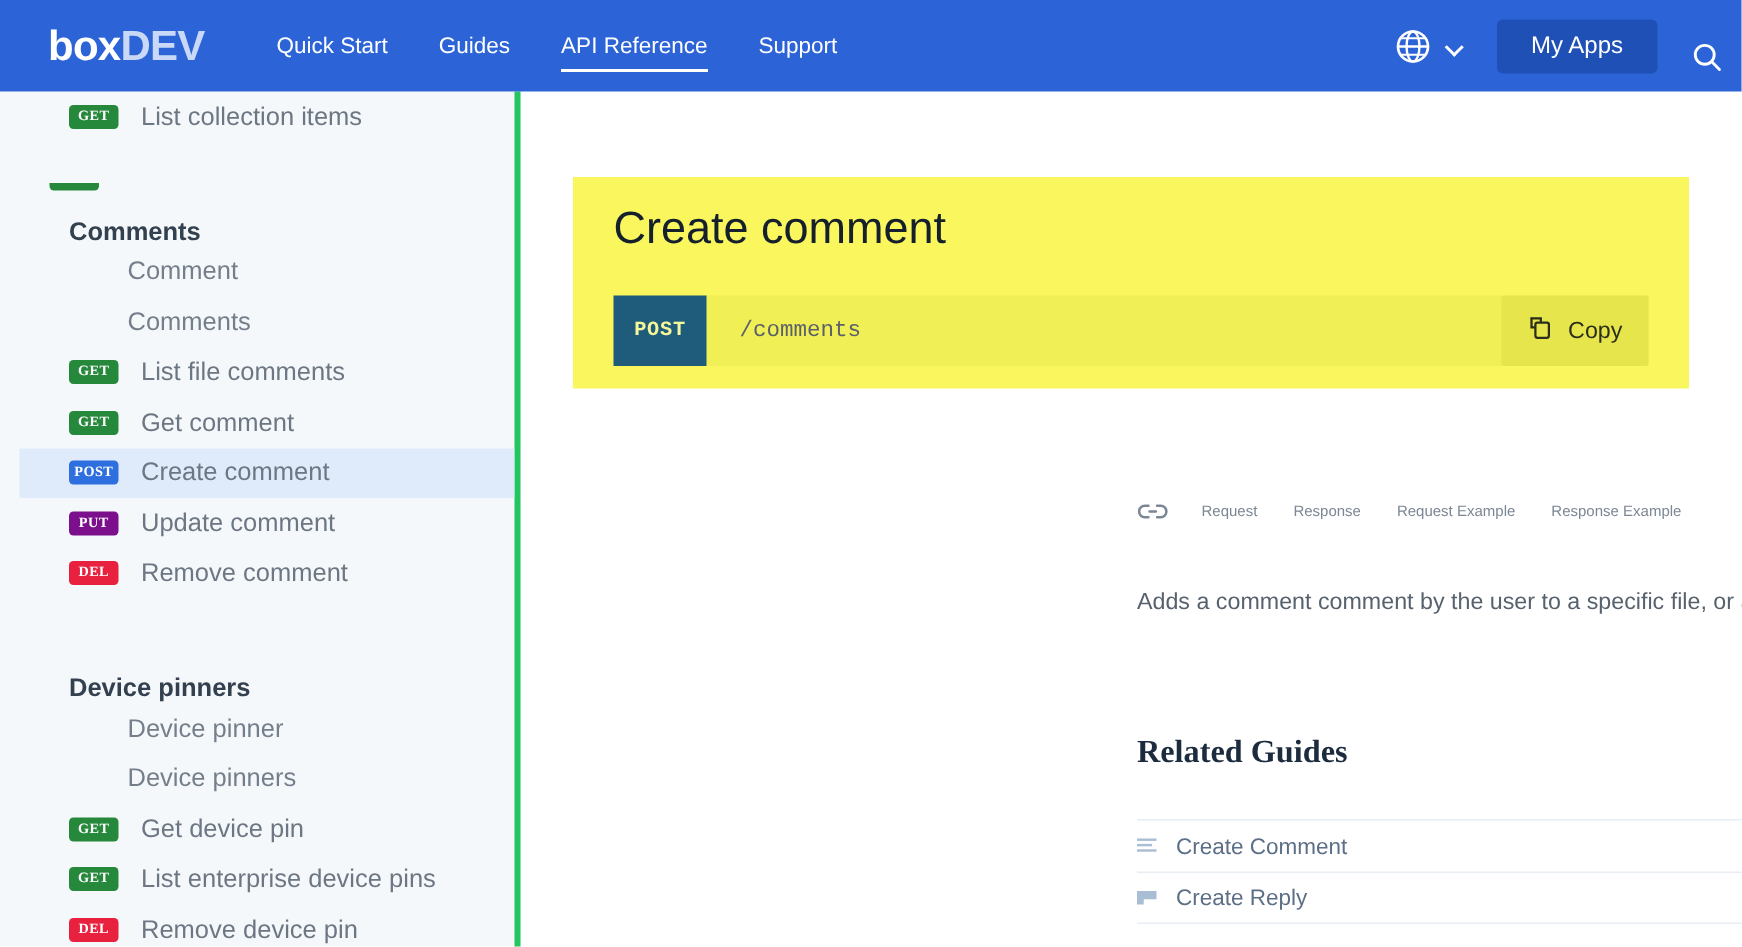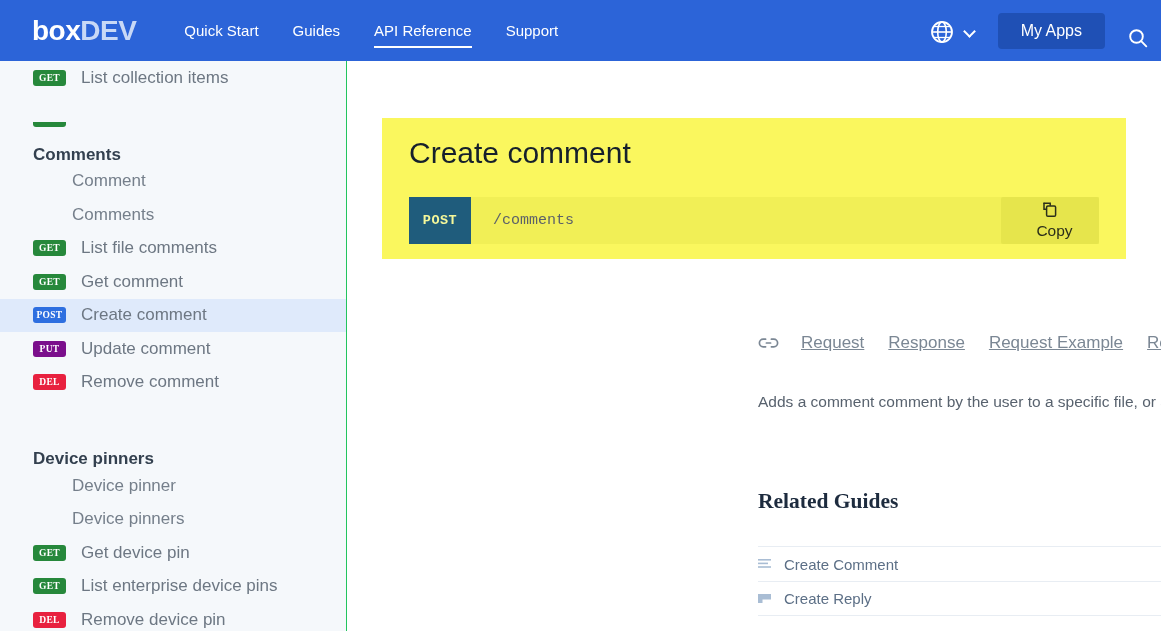--- a/index.html
+++ b/index.html
@@ -79,22 +79,23 @@
     cursor: pointer;
     display: flex; align-items: center;
   }
 
   
   #sidebar {
     position: absolute;
     top: 61px; left: 0;
     width: 347px; height: 570px;
     background: #f5f8fb;
-    border-right: 1px solid #22c55e;
+    border-right: 4px solid #22c55e;
     overflow: hidden;
+    padding-left: 13px;
   }
   .side-item {
     display: flex; align-items: center;
     height: 33.5px;
     padding-left: 33px;
     cursor: pointer;
     white-space: nowrap;
   }
   .side-item.selected { background: #dfeafb; }
   .side-label {
@@ -181,40 +182,38 @@
   #copy-btn {
     margin-left: auto;
     height: 47px;
     width: 98px;
     background: rgba(190,196,40,0.22);
     display: flex; align-items: center; justify-content: center;
     cursor: pointer;
     border: none;
     border-radius: 2px;
     font-family: "Liberation Sans", sans-serif;
-    flex-direction: column;
   }
   #copy-btn .copy-label {
     font-size: 15.5px;
     color: #2b2f1a;
     margin-left: 9px;
   }
 
   #anchor-row {
     position: absolute;
     top: 272px; left: 410px;
     display: flex; align-items: center;
     transform: translateX(-410px);
     padding-left: 410px;
   }
   #anchor-row { left: 0; padding-left: 410px; transform: none; }
   .anchor-link {
-    font-size: 17px;
+    font-size: 10px;
     color: #7b8794;
-    text-decoration: underline;
     margin-right: 24px;
     cursor: pointer;
     white-space: nowrap;
   }
 
   #description {
     position: absolute;
     top: 332px; left: 410px;
     font-size: 15.5px;
     color: #58626e;

